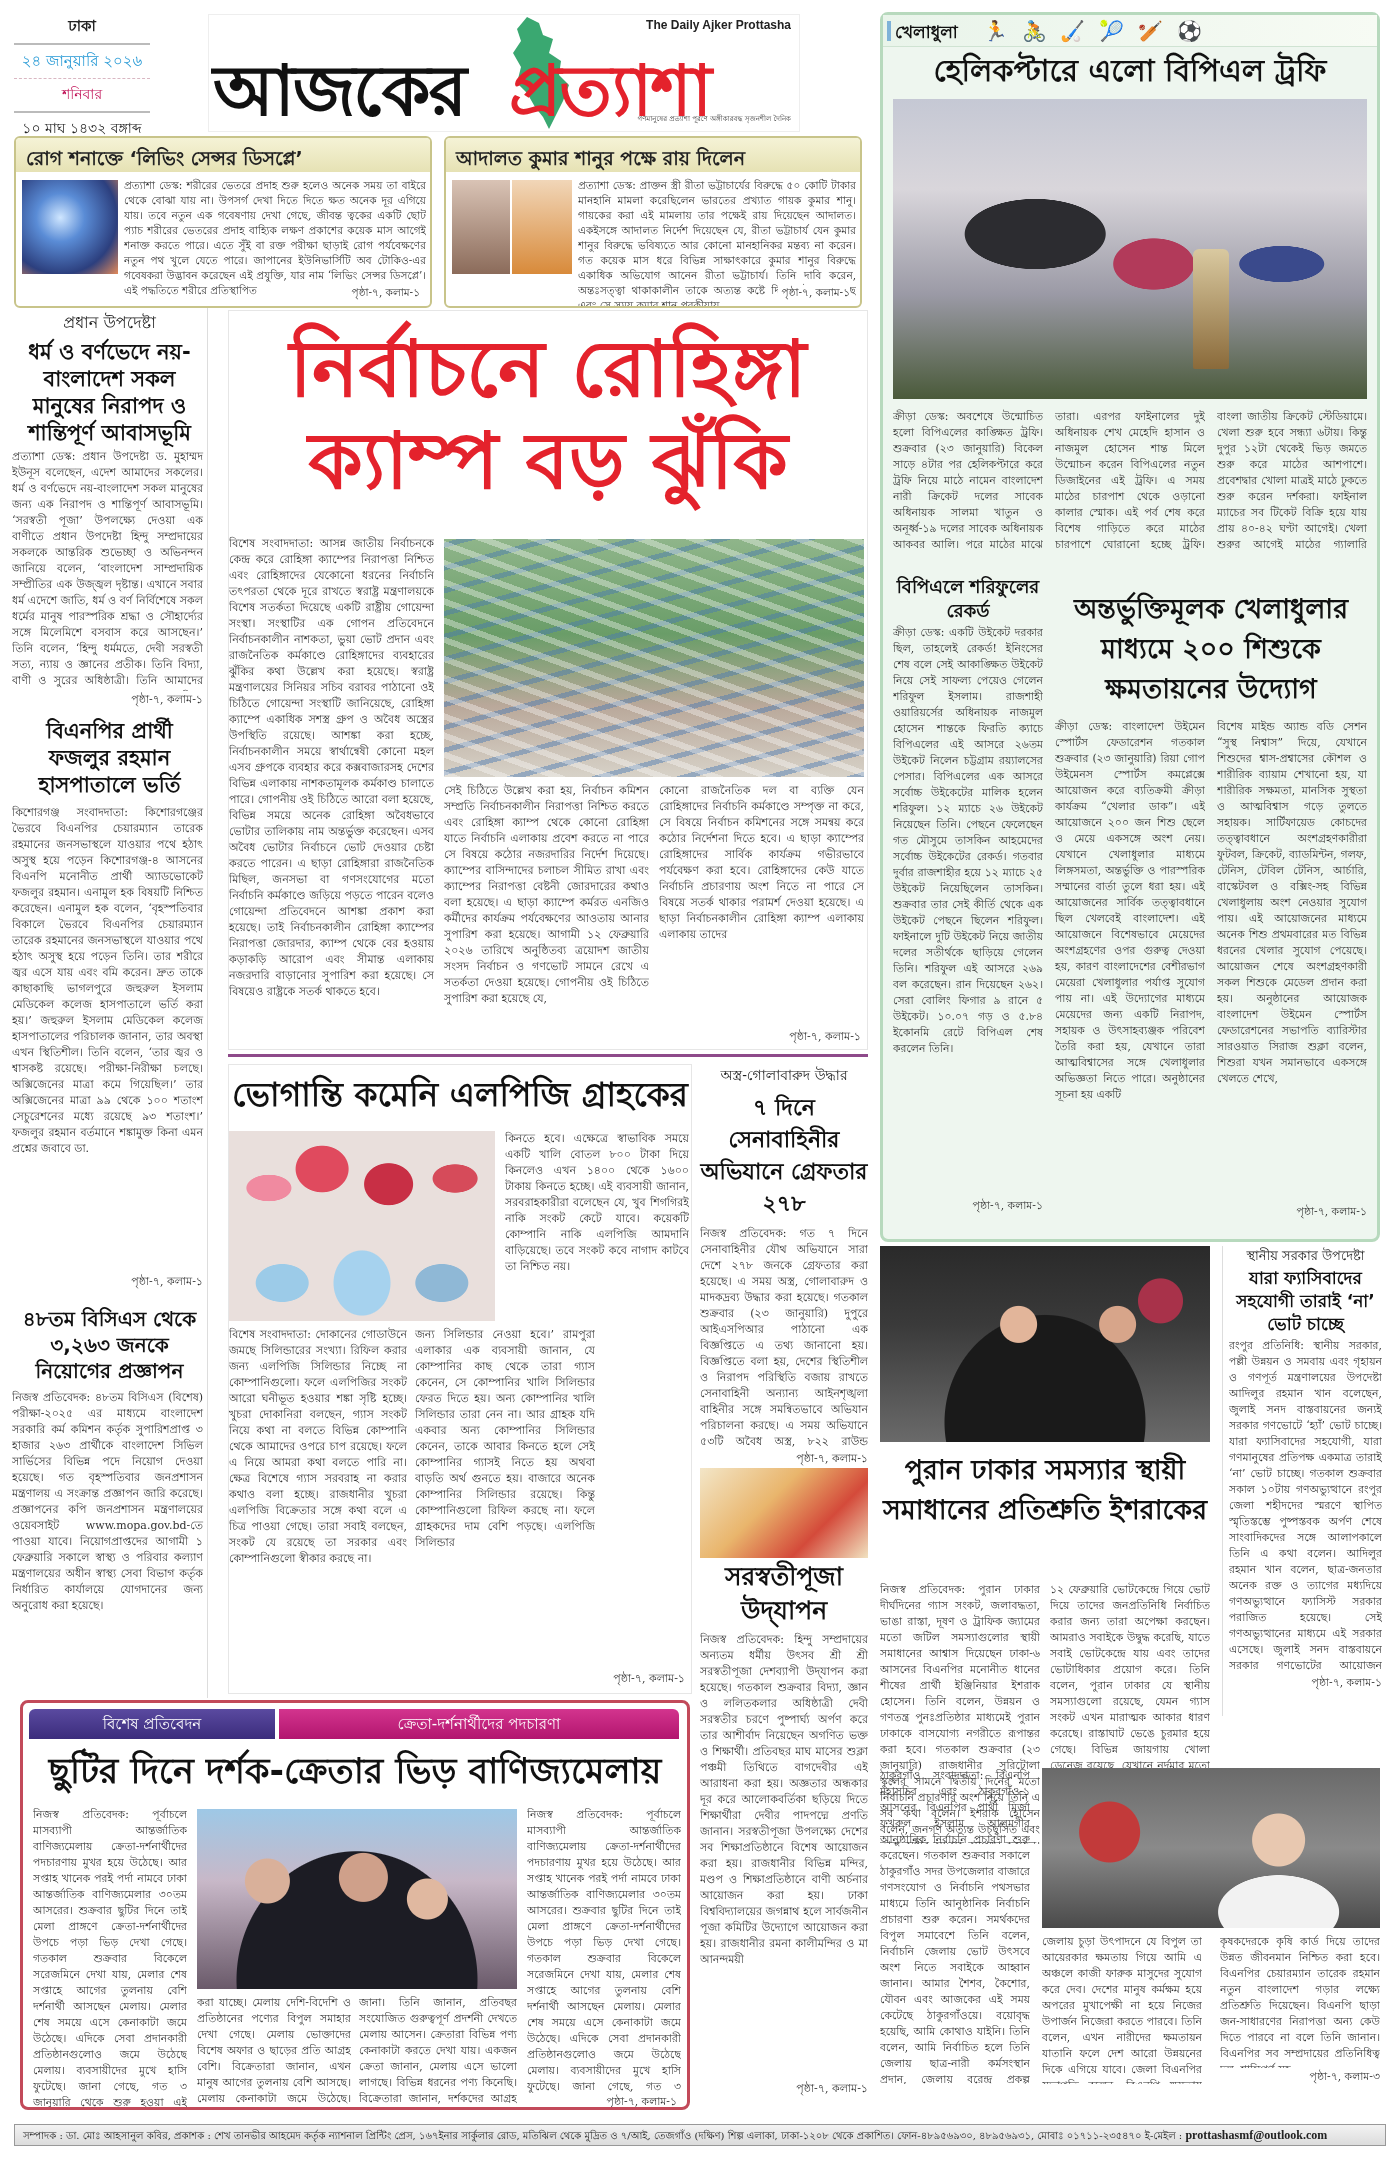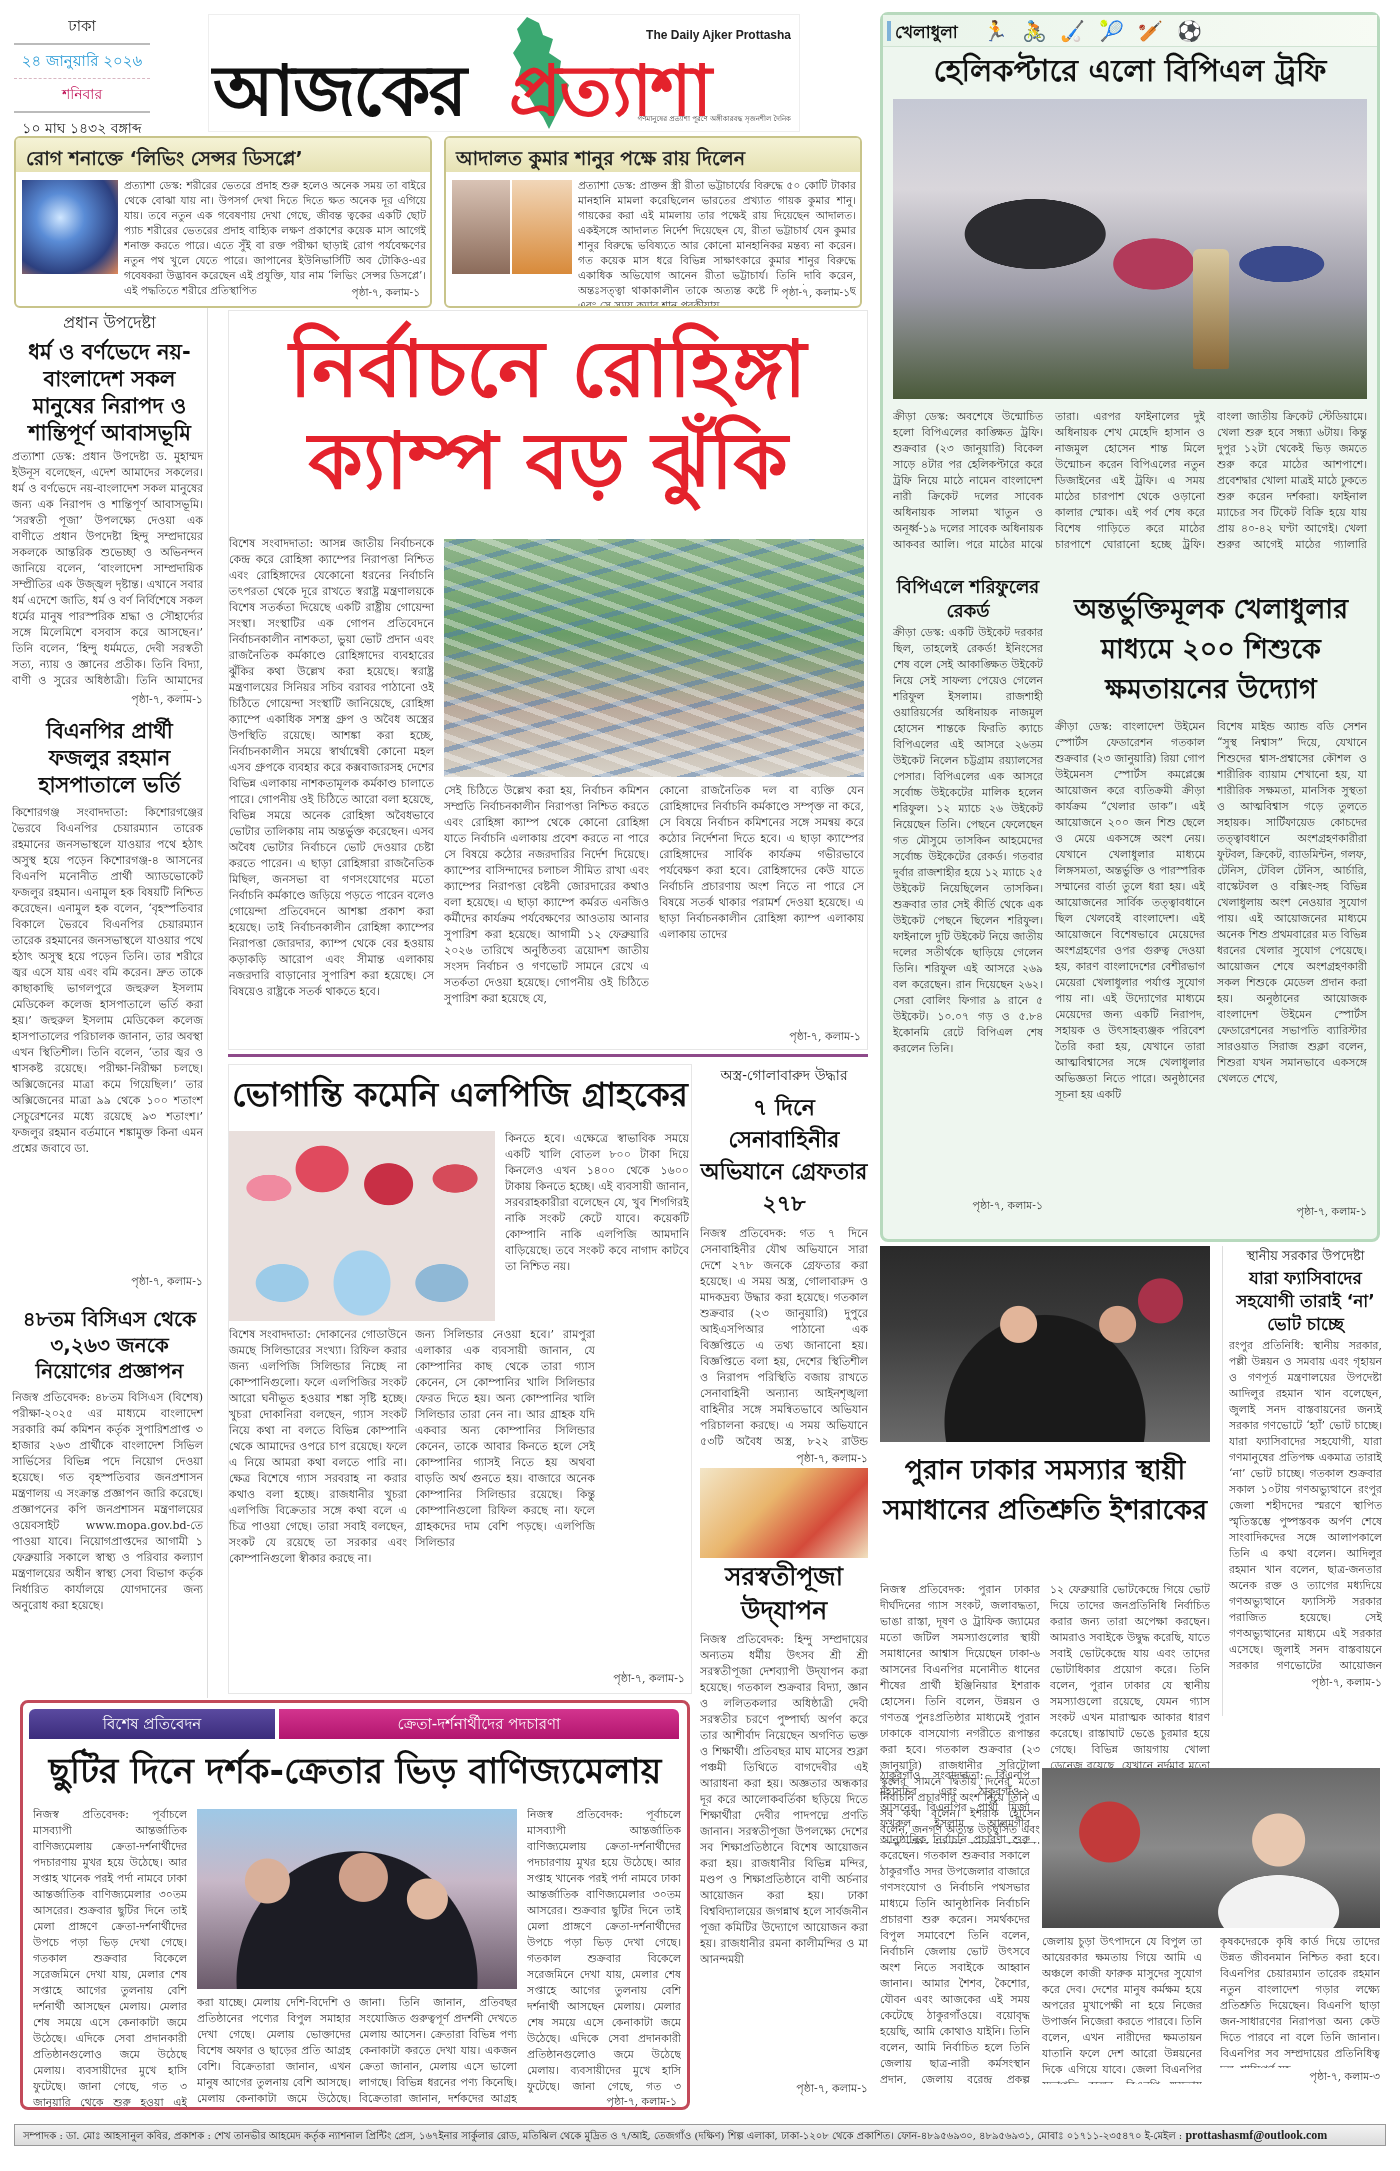--- a/index.html
+++ b/index.html
@@ -18,36 +18,36 @@
   #sports-panel { left: 880px; top: 12px; width: 500px; height: 540px; background: #eef6ef; border: 3px solid #b7d9bd; border-radius: 8px; }
 
   .olive-box { background: #fff; border: 2px solid #c8c48a; border-radius: 6px; overflow: hidden; }
   .olive-head { background: linear-gradient(#f5f3d6,#e6e2b4); height: 34px; padding: 6px 10px; font-size: 19px; font-weight: bold; color: #222; font-family: "DejaVu Sans", sans-serif; }
   .rbox { border: 3px solid #c24a5a; border-radius: 8px; background: #fff; overflow: hidden; }
 </style>
 </head>
 <body>
 
 <div id="date-box" class="abs">
-  <div style="font-size:15px;margin-top:2px;">ঢাকা</div>
+  <div style="font-size:15px;margin-top:2px;font-weight:bold;">ঢাকা</div>
   <div style="border-top:2px solid #bbb;margin:4px 2px;"></div>
   <div style="font-size:15px;color:#2a9bd6;">২৪ জানুয়ারি ২০২৬</div>
   <div style="border-top:1px dashed #d9b7c2;margin:4px 2px;"></div>
   <div style="font-size:14px;color:#c2185b;">শনিবার</div>
   <div style="border-top:2px solid #bbb;margin:4px 2px;"></div>
   <div style="font-size:14px;">১০ মাঘ ১৪৩২ বঙ্গাব্দ</div>
 </div>
 
 <div id="logo" class="abs" style="border:1px solid #eee;">
   <svg class="abs" style="left:300px;top:-2px;" width="70" height="118" viewBox="0 0 70 118">
     <path d="M18 4 L30 10 L34 22 L44 26 L40 40 L52 48 L50 62 L60 72 L54 88 L46 104 L40 116 L34 104 L26 94 L18 80 L8 70 L12 54 L4 40 L12 28 L8 16 Z" fill="#3aa871"></path>
   </svg>
   <div class="abs" style="left:4px;top:22px;font-size:70px;font-weight:bold;color:#111;font-family:'DejaVu Serif',serif;letter-spacing:-2px;">আজকের</div>
   <div class="abs" style="left:300px;top:22px;font-size:70px;font-weight:bold;color:#e4222c;font-family:'DejaVu Serif',serif;letter-spacing:-2px;">প্রত্যাশা</div>
-  <div class="abs" style="right:8px;top:13px;font-size:12px;color:#222;font-family:'Liberation Sans',sans-serif;font-weight:bold;">The Daily Ajker Prottasha</div>
+  <div class="abs" style="right:8px;top:3px;font-size:12px;color:#222;font-family:'Liberation Sans',sans-serif;font-weight:bold;">The Daily Ajker Prottasha</div>
   <div class="abs" style="right:8px;bottom:6px;font-size:7px;color:#333;">গণমানুষের প্রত্যাশা পূরণে অঙ্গীকারবদ্ধ সৃজনশীল দৈনিক</div>
 </div>
 
 <div class="abs olive-box" style="left:14px;top:136px;width:418px;height:172px;">
   <div class="olive-head">রোগ শনাক্তে ‘লিভিং সেন্সর ডিসপ্লে’</div>
   <div class="abs photo" style="left:6px;top:42px;width:96px;height:94px;background:radial-gradient(circle at 40% 40%, #cfe6ff 0%, #5a8cd6 30%, #2c3f7e 70%, #e38a5a 100%);"></div>
   <div class="abs txt" style="left:108px;top:40px;width:302px;height:132px;overflow:hidden;font-size:10.5px;line-height:15px;">প্রত্যাশা ডেস্ক: শরীরের ভেতরে প্রদাহ শুরু হলেও অনেক সময় তা বাইরে থেকে বোঝা যায় না। উপসর্গ দেখা দিতে দিতে ক্ষত অনেক দূর এগিয়ে যায়। তবে নতুন এক গবেষণায় দেখা গেছে, জীবন্ত ত্বকের একটি ছোট প্যাচ শরীরের ভেতরের প্রদাহ বাহ্যিক লক্ষণ প্রকাশের কয়েক মাস আগেই শনাক্ত করতে পারে। এতে সুঁই বা রক্ত পরীক্ষা ছাড়াই রোগ পর্যবেক্ষণের নতুন পথ খুলে যেতে পারে। জাপানের ইউনিভার্সিটি অব টোকিও-এর গবেষকরা উদ্ভাবন করেছেন এই প্রযুক্তি, যার নাম ‘লিভিং সেন্সর ডিসপ্লে’। এই পদ্ধতিতে শরীরে প্রতিস্থাপিত</div>
   <div class="abs cont" style="right:10px;bottom:4px;font-size:10.5px;background:#fff;padding-left:4px;">পৃষ্ঠা-৭, কলাম-১</div>
 </div>
 

